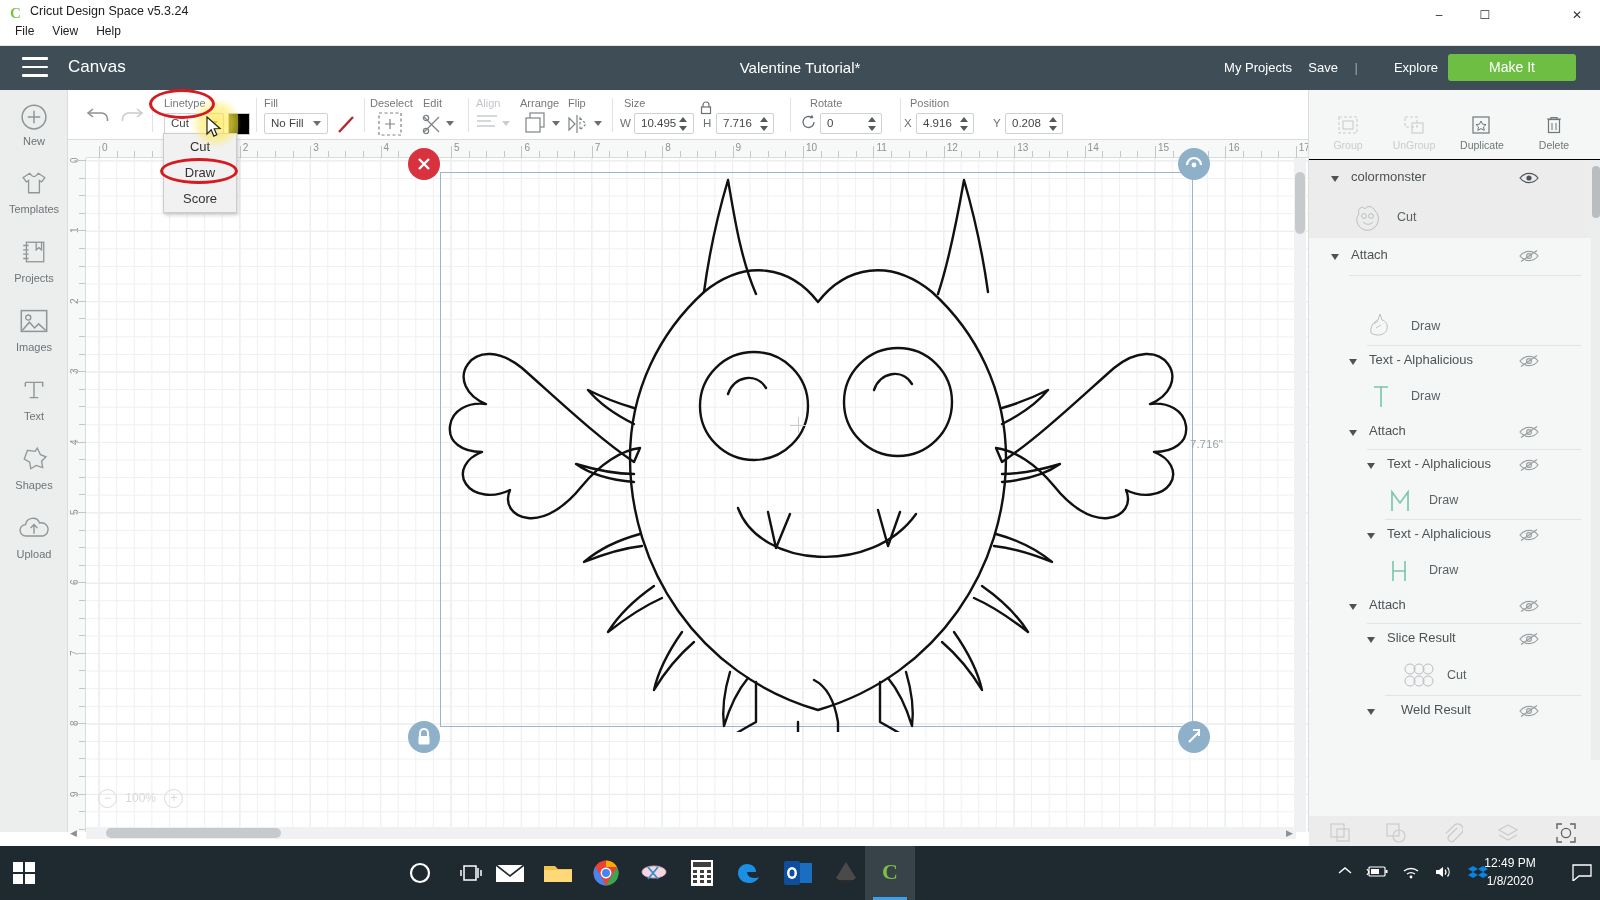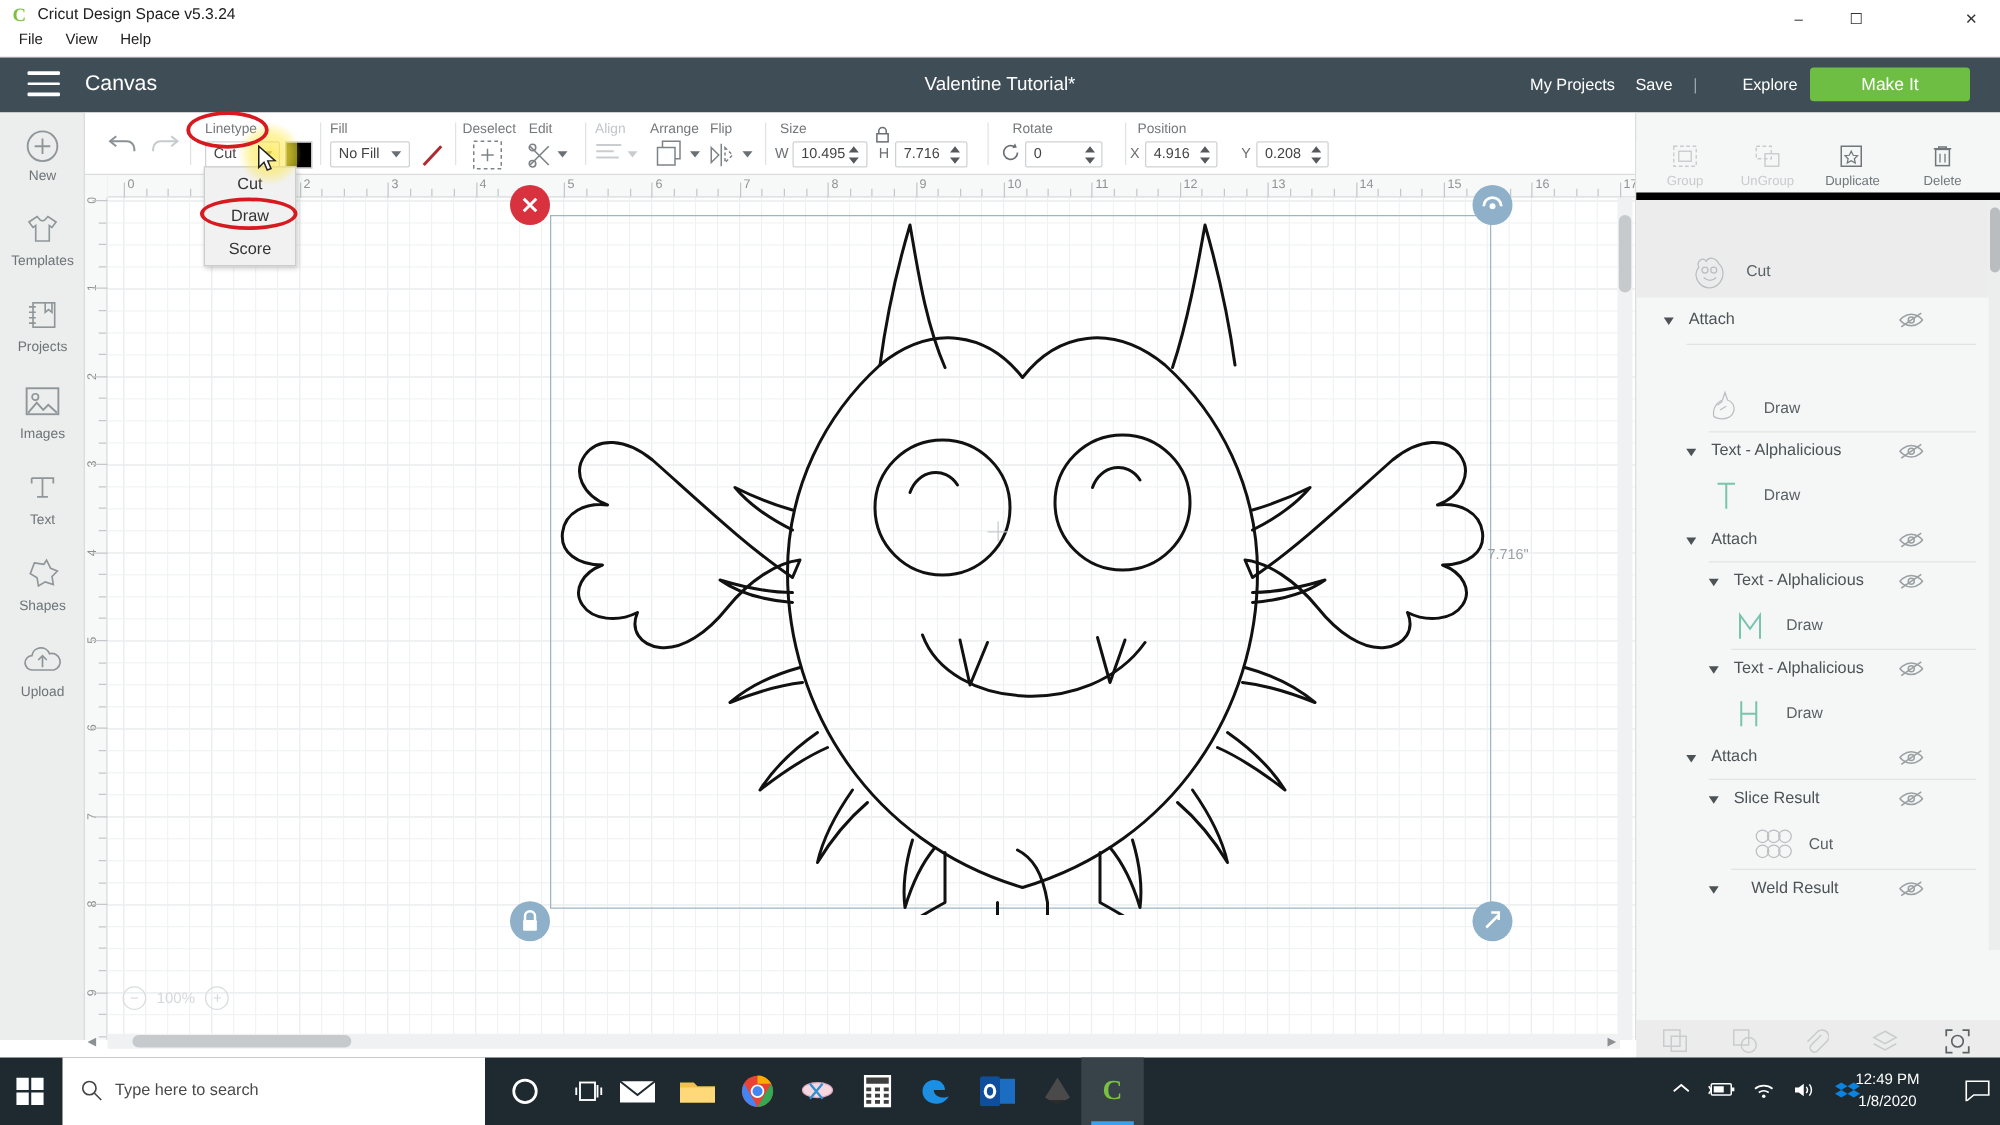--- a/index.html
+++ b/index.html
@@ -145,21 +145,21 @@
   #vscroll { position: absolute; left: 1294px; top: 158px; width: 12px; height: 660px; background: #f0f1f2; }
   #vscroll .thumb { position: absolute; left: 1px; top: 14px; width: 10px; height: 62px; background: #c6cacd; border-radius: 5px; }
   
   #rpanel { position: absolute; left: 1308px; top: 90px; width: 292px; height: 742px;
     background: #f5f6f6; border-left: 1px solid #dcdddd; }
   #rtabs { position: absolute; left: 0; top: 0; width: 292px; height: 22px; background: #fff; }
   .rtab { position: absolute; top: 0; width: 146px; height: 22px; text-align: center; font-size: 12.5px;
     color: #5e6569; line-height: 20px; cursor: pointer; }
   .rtab.active { border-bottom: 2px solid #55616a; color: #3f4e56; }
   #rtools { position: absolute; left: 0; top: 22px; width: 292px; height: 48px; background: #f5f6f6;
-    border-bottom: 6px solid #000000; }
+    border-bottom: 1px solid #000000; }
   .rtool { position: absolute; top: 3px; width: 66px; text-align: center; cursor: pointer; }
   .rtool .ic { height: 22px; color: #6f777b; }
   .rtool .lb { font-size: 10.5px; color: #6f777b; margin-top: 2px; }
   .rtool.dis .ic, .rtool.dis .lb { color: #c9cccd; }
   #layers { position: absolute; left: 0; top: 70px; width: 292px; height: 600px; overflow: hidden; }
   .layer { position: absolute; left: 0; width: 282px; }
   .lname { position: absolute; font-size: 13px; color: #4c5357; }
   .lsub { position: absolute; font-size: 12.5px; color: #5a6165; }
   .tri { position: absolute; width: 0; height: 0;
     border-left: 4.5px solid transparent; border-right: 4.5px solid transparent; border-top: 6px solid #4c5357; }
@@ -701,20 +701,30 @@
             <path d="M8 8v7M12 8v7" stroke="#6f777b" stroke-width="1"></path>
           </svg>
       </div>
       <div class="lb">Delete</div>
     </div>
   </div>
 
   <div id="layers">
     <div id="grouphl"></div>
 
+    <div class="layer" style="top:0;height:38px">
+      <div class="tri" style="left:22px;top:16px"></div>
+      <div class="lname" style="left:42px;top:9px">colormonster</div>
+      <div class="eye" style="left:210px;top:11px">
+        <svg width="20" height="14">
+            <path d="M1 7s3.4-4.6 9-4.6S19 7 19 7s-3.4 4.6-9 4.6S1 7 1 7z" fill="none" stroke="#4c5357" stroke-width="1.2"></path>
+            <circle cx="10" cy="7" r="2.6" fill="#4c5357"></circle>
+          </svg>
+      </div>
+    </div>
     <div class="layer" style="top:38px;height:40px">
       <div style="position:absolute;left:42px;top:4px">
         <svg width="34" height="32" viewBox="0 0 34 32">
             <path d="M8 12 C6 7 11 3 14 7 C16 3 22 4 24 9 C28 12 29 20 24 25 C19 30 12 29 8 24 C5 20 5 15 8 12Z" fill="none" stroke="#b9bec1" stroke-width="1"></path>
             <circle cx="13" cy="14" r="2.4" fill="none" stroke="#b9bec1" stroke-width="1"></circle>
             <circle cx="20" cy="14" r="2.4" fill="none" stroke="#b9bec1" stroke-width="1"></circle>
             <path d="M12 20c3 3 7 3 10 0" fill="none" stroke="#b9bec1" stroke-width="1"></path>
           </svg>
       </div>
       <div class="lsub" style="left:88px;top:12px">Cut</div>
@@ -924,29 +934,20 @@
 </div>
 
 <div id="taskbar">
   <div id="startbtn">
     <svg width="22" height="22" viewBox="0 0 22 22" style="margin:16px auto">
         <rect x="0" y="0" width="10" height="10" fill="#fff"></rect>
         <rect x="12" y="0" width="10" height="10" fill="#fff"></rect>
         <rect x="0" y="12" width="10" height="10" fill="#fff"></rect>
         <rect x="12" y="12" width="10" height="10" fill="#fff"></rect>
       </svg>
-  </div>
-  <div id="searchbox">
-    <div style="position:absolute;left:14px;top:17px">
-      <svg width="18" height="18">
-          <circle cx="7.5" cy="7.5" r="5.3" fill="none" stroke="#444" stroke-width="1.3"></circle>
-          <path d="M11.4 11.4L17 17" stroke="#444" stroke-width="1.3"></path>
-        </svg>
-    </div>
-    <div id="searchtext">Type here to search</div>
   </div>
   <div class="tbicon" style="left:395px">
     <svg width="22" height="22" style="margin:16px auto">
         <circle cx="11" cy="11" r="9" fill="none" stroke="#fff" stroke-width="2.2"></circle>
       </svg>
   </div>
   <div class="tbicon" style="left:447px">
     <svg width="24" height="20" style="margin:17px auto">
         <rect x="4" y="3" width="12" height="14" fill="none" stroke="#fff" stroke-width="1.5"></rect>
         <path d="M18 5v10M21 7v6M1 7v6" stroke="#fff" stroke-width="1.5"></path>

